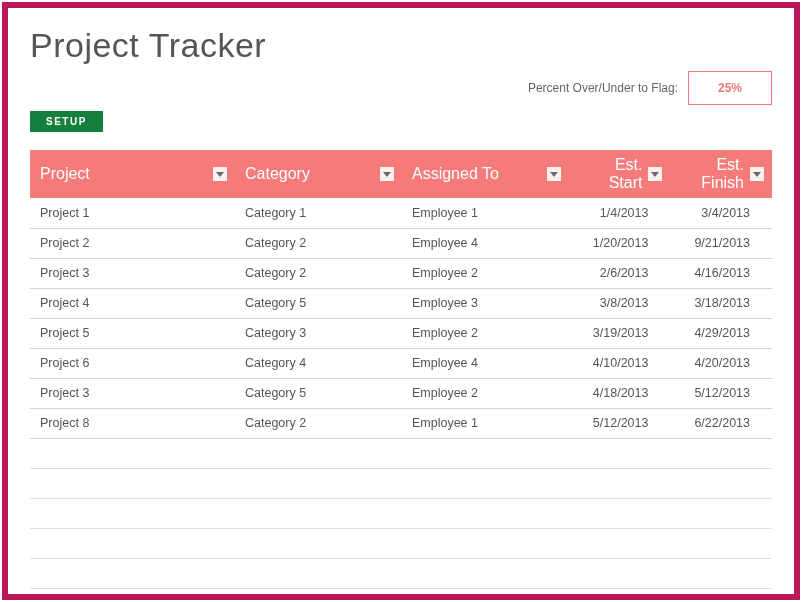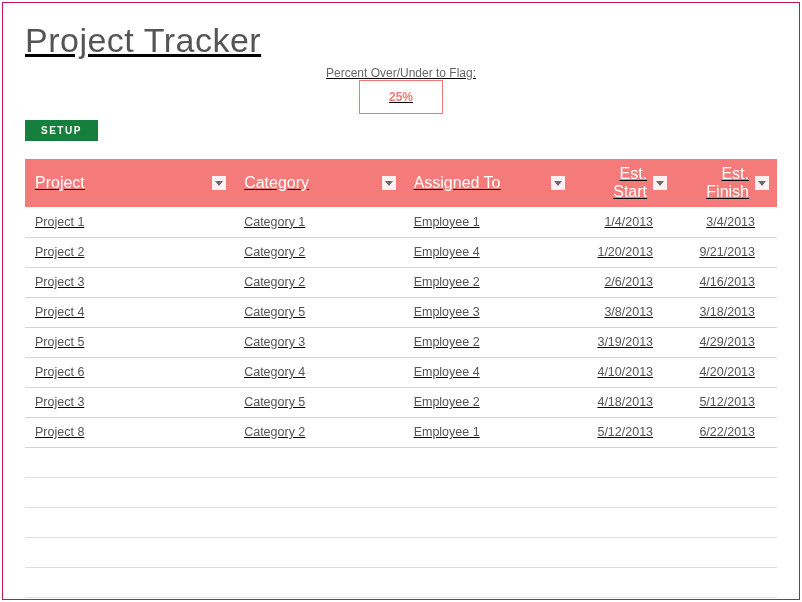--- a/index.html
+++ b/index.html
@@ -7,42 +7,41 @@
       width: 802px;
       height: 602px;
       background: #fff;
       font-family: "Segoe UI Light", "Segoe UI", -apple-system, sans-serif;
       overflow: hidden;
       position: relative;
     }
     .frame {
       position: absolute;
       top: 2px; left: 2px; right: 2px; bottom: 2px;
-      border: 1px solid #be185d;
+      border: 6px solid #be185d;
       background: #fff;
-      text-decoration: underline;
     }
     .inner {
       padding: 18px 22px 0 22px;
     }
     .title {
       font-size: 34px;
       font-weight: 300;
       color: #555;
       letter-spacing: 0.5px;
       margin-bottom: 6px;
     }
     .flag-row {
       display: flex;
       justify-content: flex-end;
       align-items: center;
+      gap: 10px;
       margin-bottom: 6px;
       font-size: 12px;
       color: #666;
-      flex-direction: column;
     }
     .flag-box {
       border: 1.5px solid #f27776;
       width: 84px;
       height: 34px;
       display: flex;
       align-items: center;
       justify-content: center;
       color: #f27776;
       font-weight: 600;

